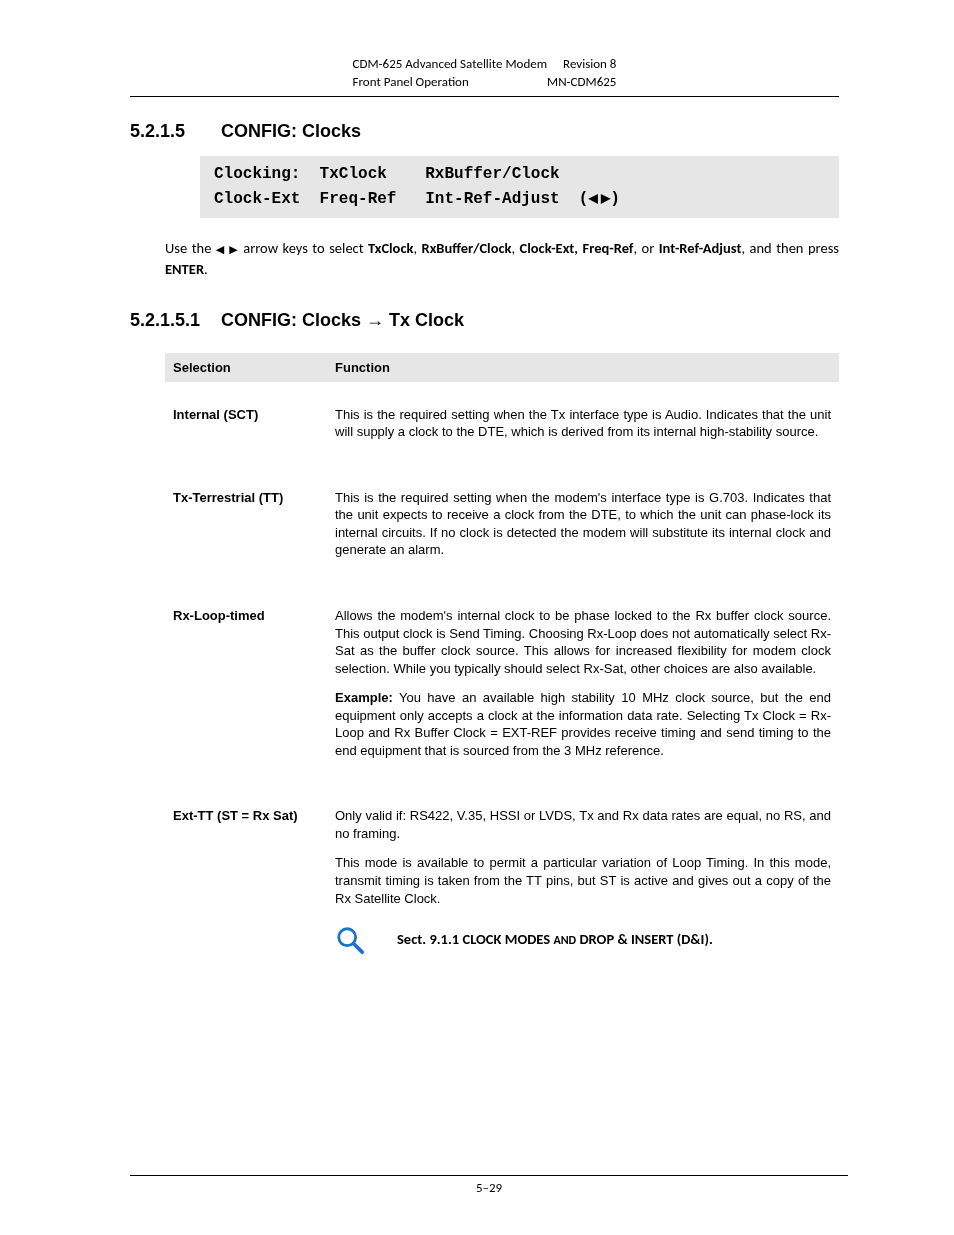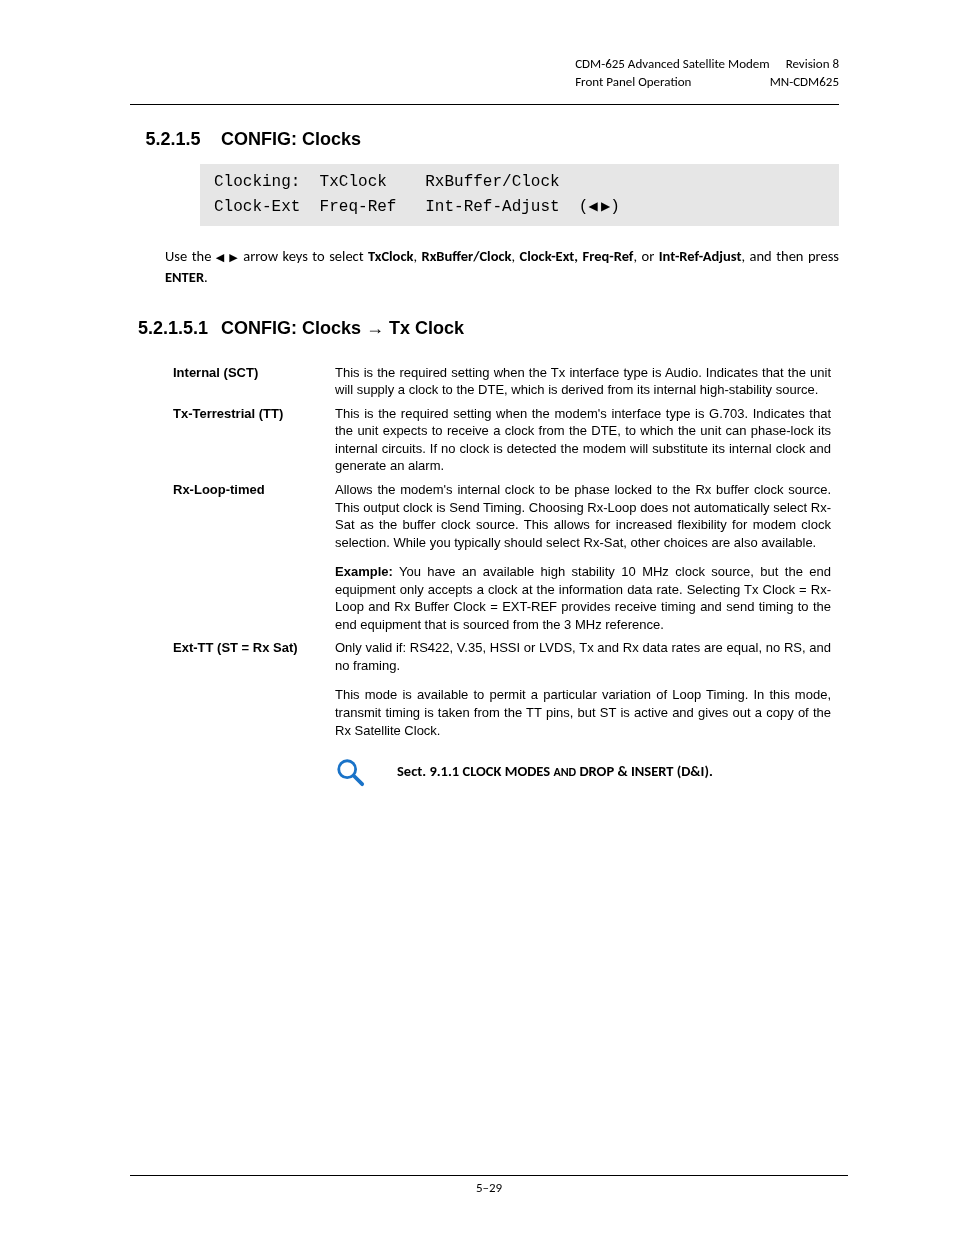--- a/index.html
+++ b/index.html
@@ -12,44 +12,44 @@
   }
   .page {
     width: 954px;
     height: 1235px;
     box-sizing: border-box;
     padding: 55px 115px 40px 130px;
     position: relative;
   }
   .header {
     display: flex;
-    justify-content: flex-end;
+    justify-content: center;
     font-size: 13px;
     line-height: 1.35;
-    margin-bottom: 14px;
+    margin-bottom: 6px;
   }
   .header-left { text-align: left; }
   .header-right { text-align: right; }
   .hr-top {
     border: none;
     border-top: 1.5px solid #000;
     margin: 4px 0 0 0;
   }
   .content { margin-top: 24px; }
   .h-sec {
     font-family: Arial, Helvetica, sans-serif;
     font-weight: bold;
     font-size: 18px;
     margin: 0 0 14px 0;
   }
-  .sec-num { display: inline-block; min-width: 86px; text-align: center; }
+  .sec-num { display: inline-block; min-width: 86px; }
   .lcd {
     background: #e6e6e6;
     font-family: "Courier New", monospace;
-    font-weight: normal;
+    font-weight: bold;
     font-size: 16px;
     line-height: 1.55;
     padding: 6px 14px 6px 14px;
     margin: 10px 0 10px 70px;
     white-space: pre;
   }
   .lcd .arrows { font-family: Arial, sans-serif; font-size: 12px; position: relative; top: -1px; }
   .body-p {
     font-size: 14.5px;
     text-align: justify;
@@ -66,21 +66,21 @@
   table.sel th {
     background: #e6e6e6;
     font-family: Arial, Helvetica, sans-serif;
     font-weight: bold;
     text-align: left;
     padding: 7px 8px;
     font-size: 13px;
     vertical-align: top;
   }
   table.sel td {
-    padding: 3px 8px;
+    padding: 24px 8px;
     vertical-align: top;
     font-family: Arial, Helvetica, sans-serif;
     font-size: 13px;
     line-height: 1.35;
     text-align: justify;
   }
   table.sel td.sel-name {
     font-weight: bold;
     white-space: nowrap;
     width: 150px;
@@ -147,20 +147,24 @@
 
     <h2 class="h-sec" style="margin-top:30px">
       <span class="sec-num">5.2.1.5.1</span>
       <span>CONFIG: Clocks </span><span>→</span><span> Tx Clock</span>
     </h2>
 
 
 
     <table class="sel">
       <tbody>
+          <tr>
+        <th>Selection</th>
+        <th>Function</th>
+      </tr>
       <tr>
         <td class="sel-name">Internal (SCT)</td>
         <td>This is the required setting when the Tx interface type is Audio. Indicates that the unit will supply a clock to the DTE, which is derived from its internal high-stability source.</td>
       </tr>
       <tr>
         <td class="sel-name">Tx-Terrestrial (TT)</td>
         <td>This is the required setting when the modem's interface type is G.703. Indicates that the unit expects to receive a clock from the DTE, to which the unit can phase-lock its internal circuits. If no clock is detected the modem will substitute its internal clock and generate an alarm.</td>
       </tr>
       <tr>
         <td class="sel-name">Rx-Loop-timed</td>

